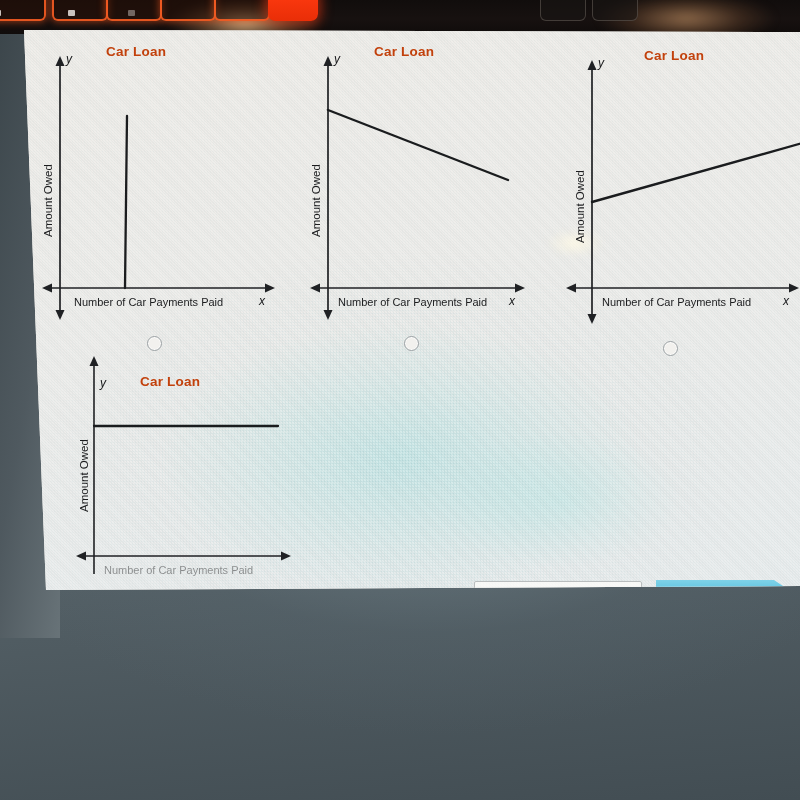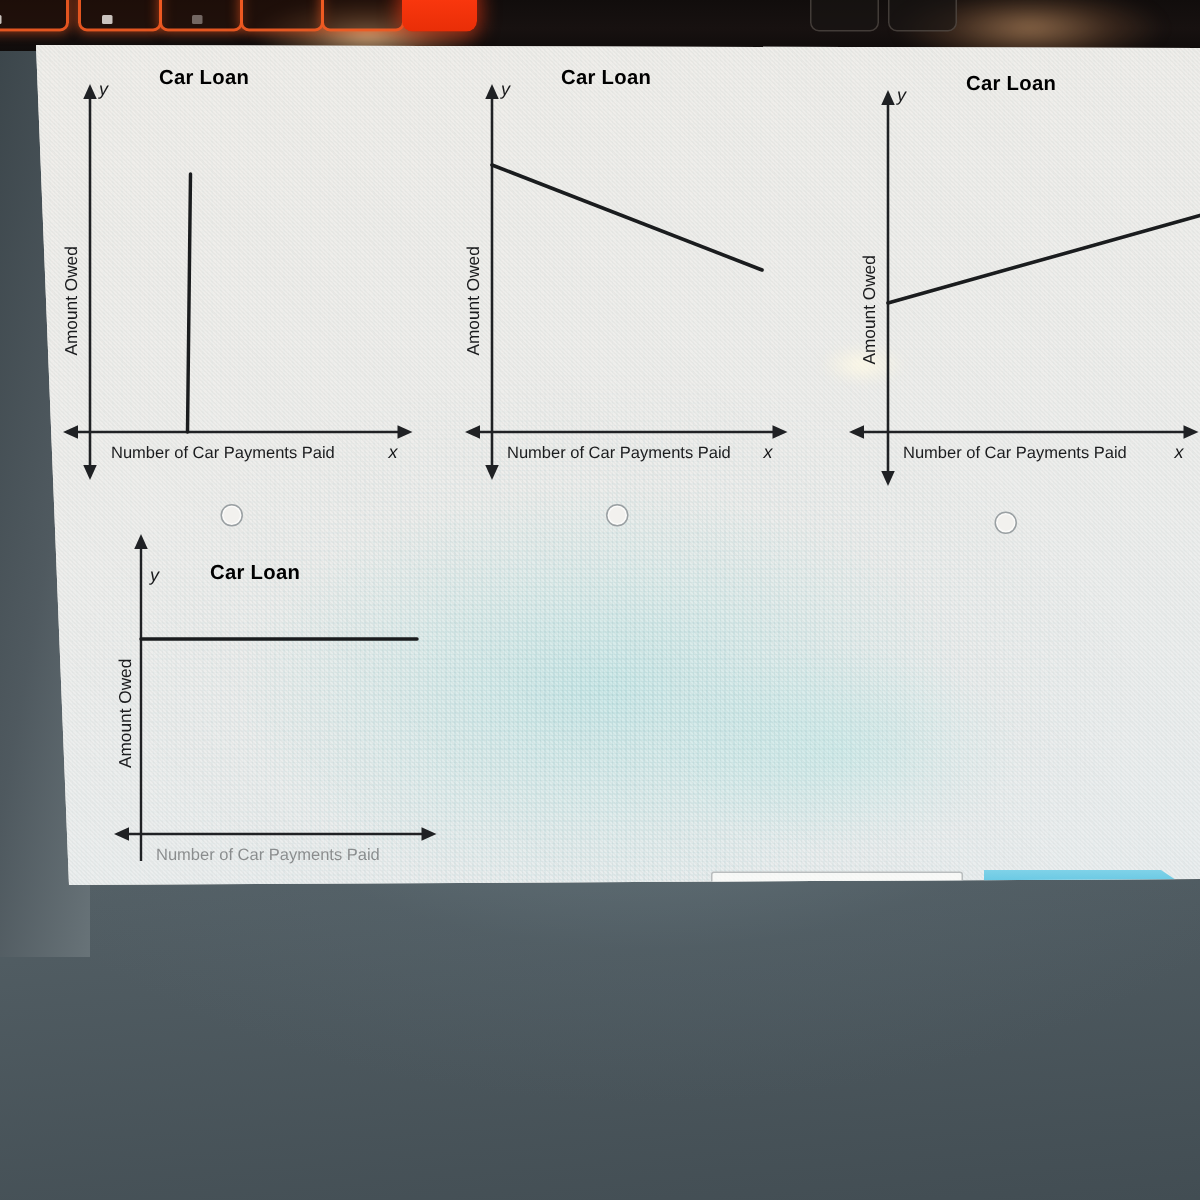--- a/index.html
+++ b/index.html
@@ -111,21 +111,21 @@
     background: radial-gradient(ellipse 35px 17px at 50% 50%, rgba(255,250,230,0.85) 0%, rgba(255,248,225,0.25) 55%, rgba(255,255,255,0) 85%);
     filter: blur(3px); pointer-events: none;
   }
 
   .content { position: absolute; left: 0; top: 0; width: 800px; height: 560px; }
 
   
   .graph { position: absolute; }
   .graph svg { display: block; overflow: visible; }
   .g-title {
-    position: absolute; font-weight: bold; color: #000000;
+    position: absolute; font-weight: bold; color: #c2410c;
     font-size: 13.5px; letter-spacing: .2px; white-space: nowrap;
   }
   .ax-label {
     position: absolute; color: #1b1c1e; font-size: 11px; white-space: nowrap;
   }
   .ax-label.vert {
     transform: rotate(-90deg); transform-origin: left top;
     font-size: 11.5px;
   }
   .ax-var { position: absolute; font-style: italic; font-size: 12px; color: #17181a; }

